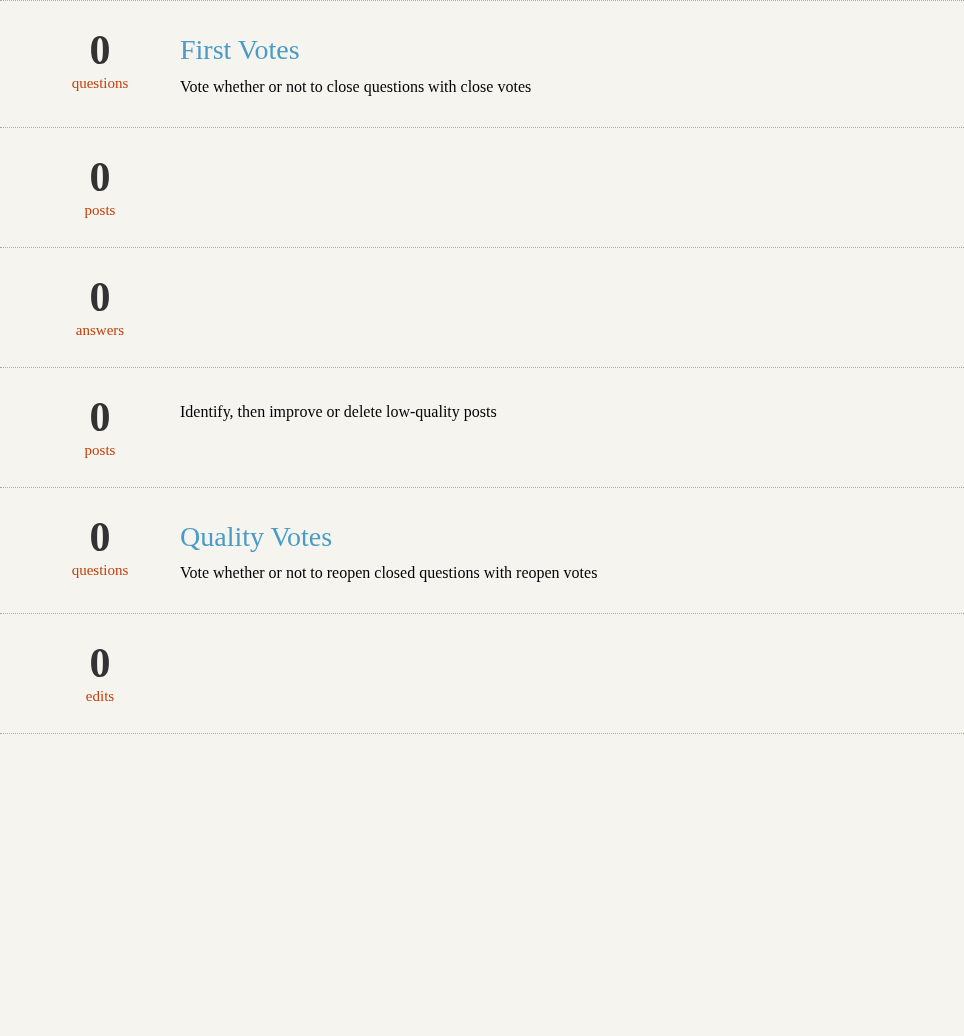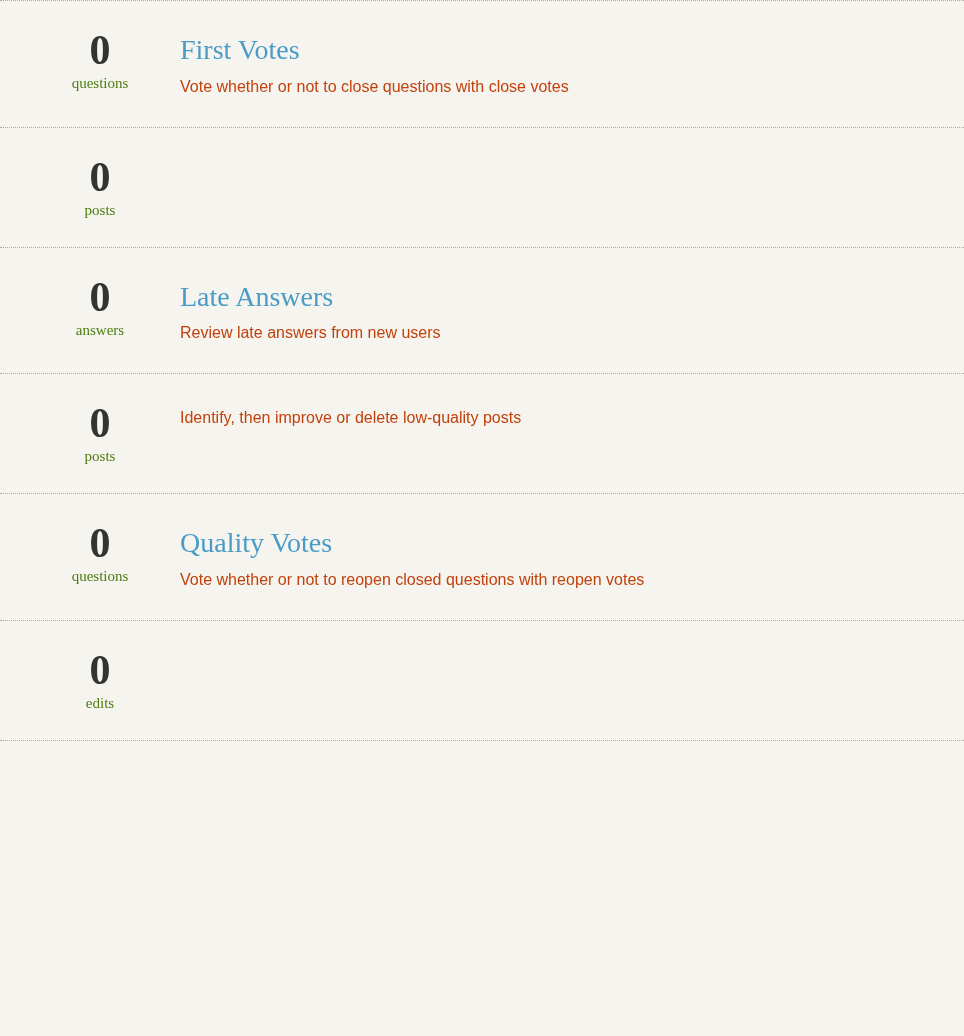--- a/index.html
+++ b/index.html
@@ -40,21 +40,21 @@
 
     .review-count {
       font-size: 42px;
       font-weight: bold;
       color: #333;
       line-height: 1;
     }
 
     .review-unit {
       font-size: 15px;
-      color: #4d7c0f;
+      color: #c2410c;
       margin-top: 4px;
       font-family: Georgia, serif;
     }
 
     .review-content {
       display: flex;
       flex-direction: column;
       justify-content: center;
       padding-top: 4px;
     }
@@ -65,22 +65,22 @@
       text-decoration: none;
       font-family: Georgia, serif;
       font-weight: normal;
       cursor: pointer;
       line-height: 1.2;
       margin-bottom: 8px;
     }
 
     .review-description {
       font-size: 16px;
-      color: #c2410c;
-      font-family: Liberation Sans, sans-serif;
+      color: #000000;
+      font-family: Liberation Serif, serif;
       line-height: 1.5;
       max-width: 680px;
     }
   </style>
 </head>
 <body>
 
 <div class="review-list">
 <div class="review-item">
       <div class="review-count-block">
@@ -95,24 +95,20 @@
     <div class="review-item">
       <div class="review-count-block">
         <span class="review-count">0</span>
         <span class="review-unit">posts</span>
       </div>
     </div>
     <div class="review-item">
       <div class="review-count-block">
         <span class="review-count">0</span>
         <span class="review-unit">answers</span>
-      </div>
-      <div class="review-content">
-        <a class="review-title" href="#">Late Answers</a>
-        <span class="review-description">Review late answers from new users</span>
       </div>
     </div>
     <div class="review-item">
       <div class="review-count-block">
         <span class="review-count">0</span>
         <span class="review-unit">posts</span>
       </div>
       <div class="review-content">
         <span class="review-description">Identify, then improve or delete low-quality posts</span>
       </div>

